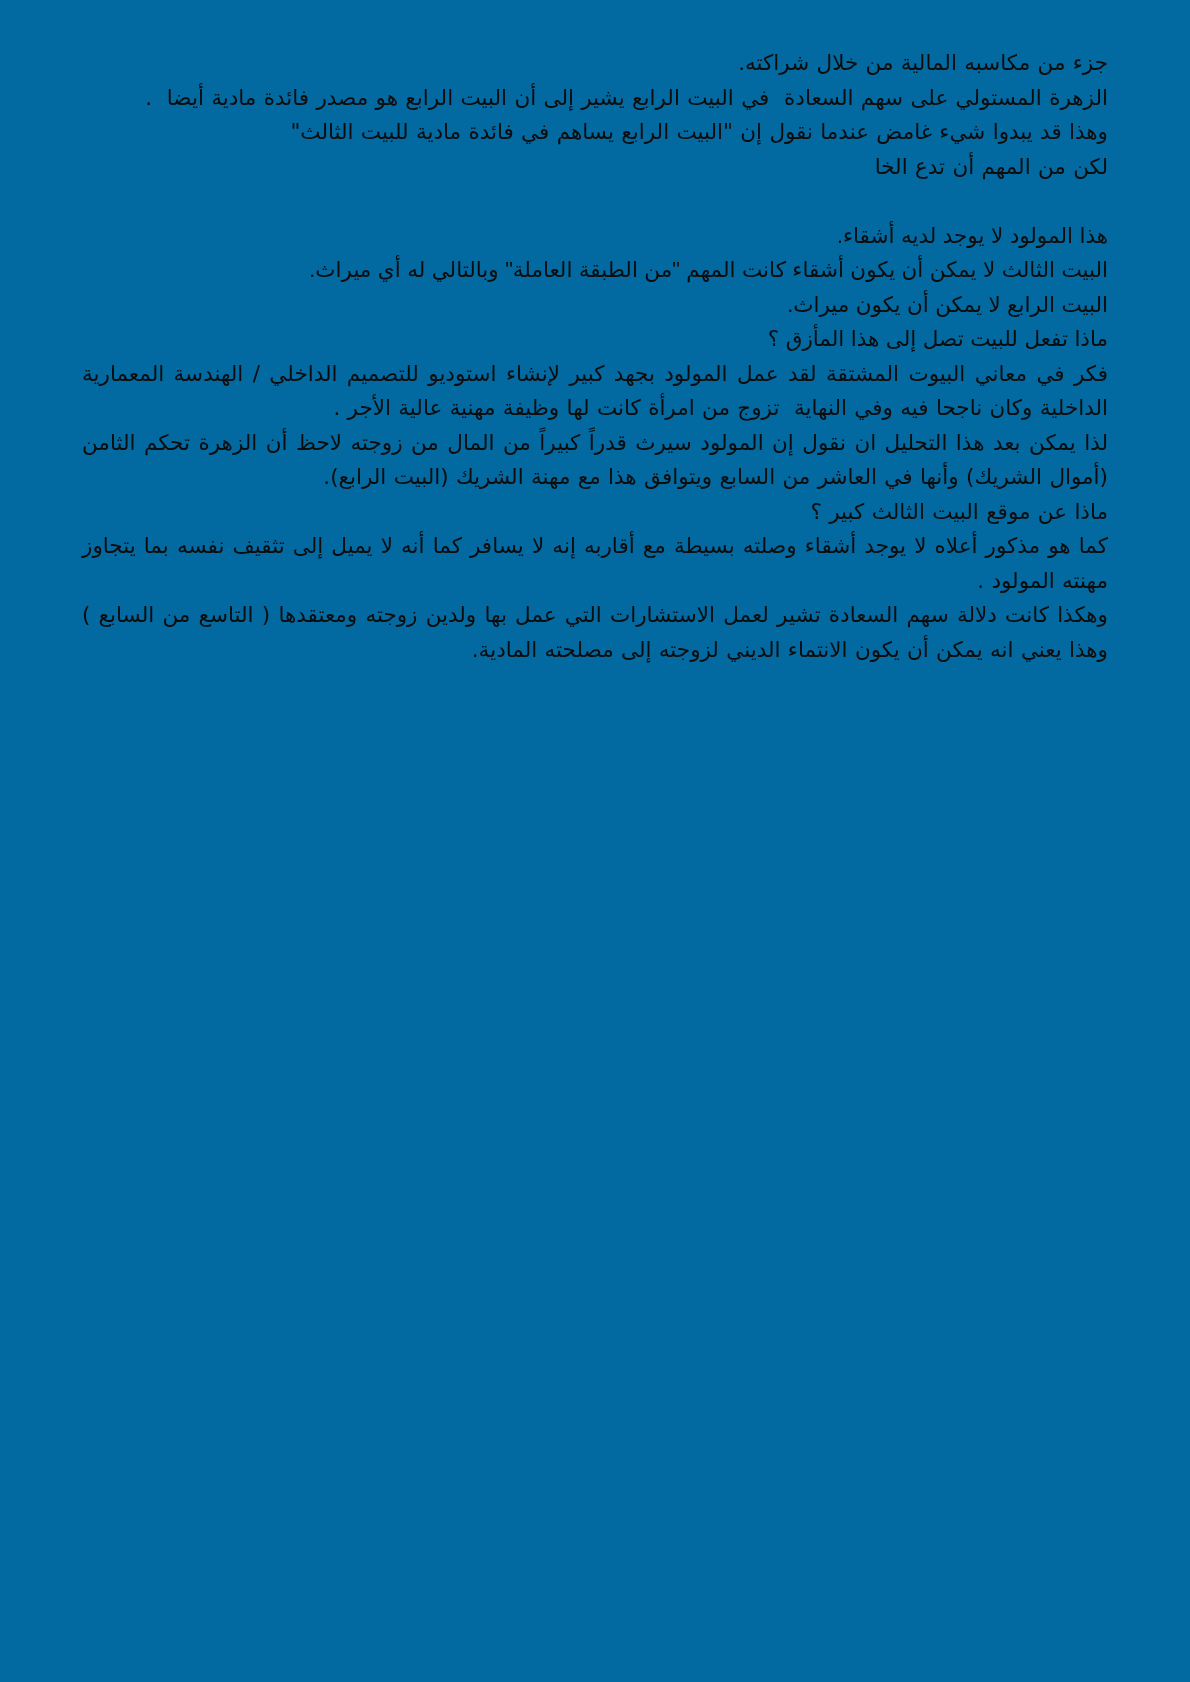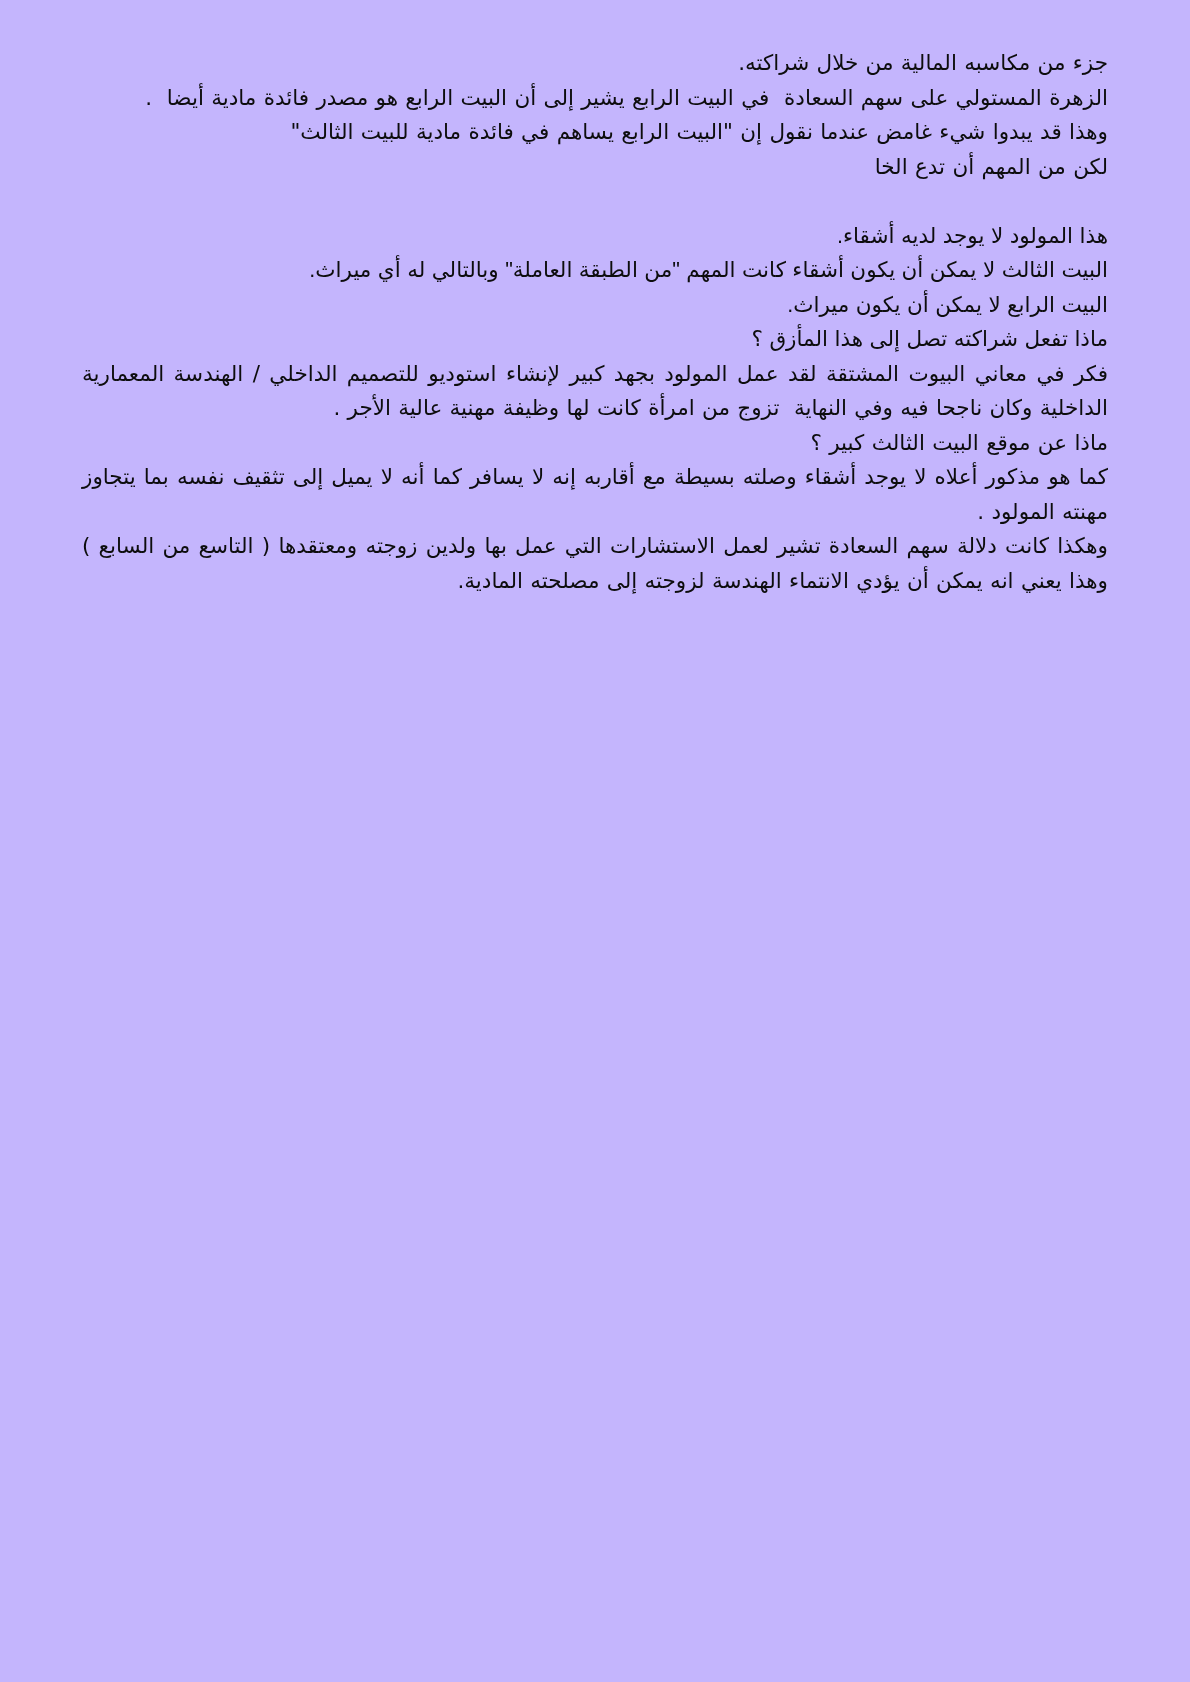--- a/index.html
+++ b/index.html
@@ -12,21 +12,21 @@
     width: 1190px;
     height: 1682px;
     overflow: hidden;
     font-family: "DejaVu Sans", "Liberation Sans", sans-serif;
     color: #000000;
   }
   .page {
     position: relative;
     width: 1190px;
     height: 1682px;
-    background: #c4b5fd;
+    background: #0369a1;
     box-sizing: border-box;
     padding: 46px 82px 0 82px;
   }
   .doc-body {
     direction: rtl;
     text-align: right;
     unicode-bidi: isolate;
   }
   .para {
     direction: rtl;
@@ -69,24 +69,25 @@
       <p class="para p-right">وهذا قد يبدوا شيء غامض عندما نقول إن "البيت الرابع يساهم في فائدة مادية للبيت الثالث"</p>
       <p class="para p-right">لكن من المهم أن تدع الخا</p>
     </div>
 
     <div class="spacer-line"></div>
 
     <div class="block font-b">
       <p class="para p-right">هذا المولود لا يوجد لديه أشقاء.</p>
       <p class="para p-right">البيت الثالث لا يمكن أن يكون أشقاء كانت المهم "من الطبقة العاملة" وبالتالي له أي ميراث.</p>
       <p class="para p-right">البيت الرابع لا يمكن أن يكون ميراث.</p>
-      <p class="para p-right">ماذا تفعل شراكته تصل إلى هذا المأزق ؟</p>
+      <p class="para p-right">ماذا تفعل للبيت تصل إلى هذا المأزق ؟</p>
     </div>
 
     <div class="block font-a">
       <p class="para p-justify">فكر في معاني البيوت المشتقة لقد عمل المولود بجهد كبير لإنشاء استوديو للتصميم الداخلي / الهندسة المعمارية الداخلية وكان ناجحا فيه وفي النهاية  تزوج من امرأة كانت لها وظيفة مهنية عالية الأجر .</p>
+      <p class="para p-justify">لذا يمكن بعد هذا التحليل ان نقول إن المولود سيرث قدراً كبيراً من المال من زوجته لاحظ أن الزهرة تحكم الثامن (أموال الشريك) وأنها في العاشر من السابع ويتوافق هذا مع مهنة الشريك (البيت الرابع).</p>
       <p class="para p-right">ماذا عن موقع البيت الثالث كبير ؟</p>
       <p class="para p-justify">كما هو مذكور أعلاه لا يوجد أشقاء وصلته بسيطة مع أقاربه إنه لا يسافر كما أنه لا يميل إلى تثقيف نفسه بما يتجاوز مهنته المولود .</p>
-      <p class="para p-justify">وهكذا كانت دلالة سهم السعادة تشير لعمل الاستشارات التي عمل بها ولدين زوجته ومعتقدها ( التاسع من السابع ) وهذا يعني انه يمكن أن يؤدي الانتماء الهندسة لزوجته إلى مصلحته المادية.</p>
+      <p class="para p-justify">وهكذا كانت دلالة سهم السعادة تشير لعمل الاستشارات التي عمل بها ولدين زوجته ومعتقدها ( التاسع من السابع ) وهذا يعني انه يمكن أن يكون الانتماء الديني لزوجته إلى مصلحته المادية.</p>
     </div>
 
   </div>
 </div>
 
 </body></html>

